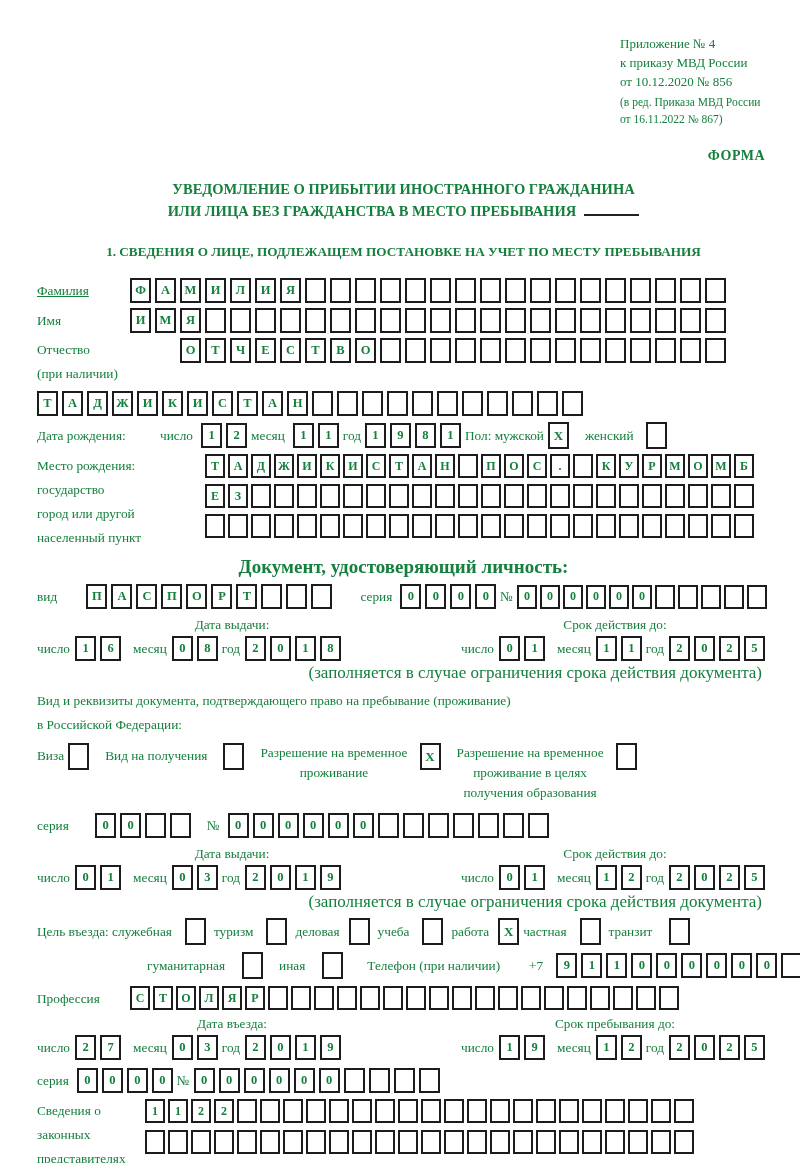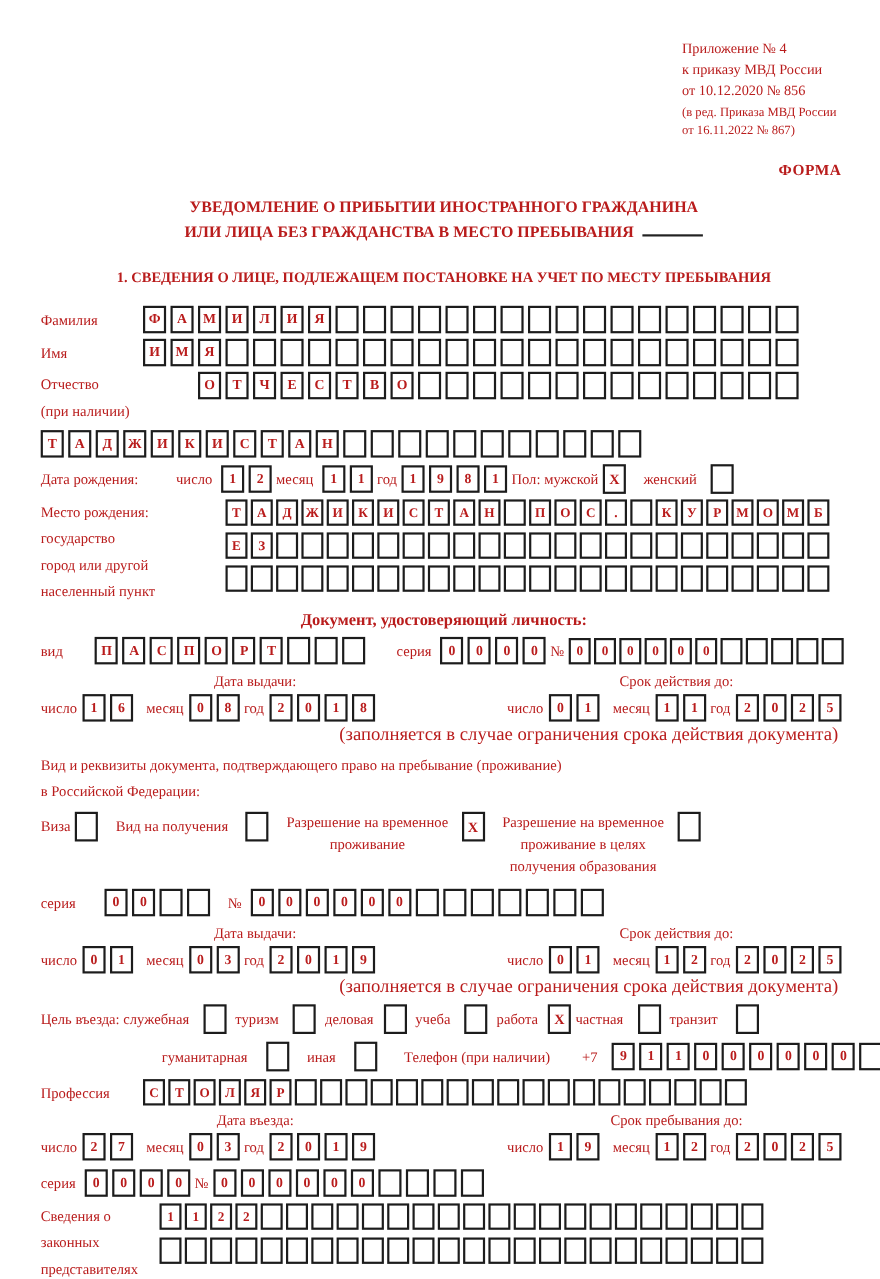--- a/index.html
+++ b/index.html
@@ -1,18 +1,18 @@
 <!DOCTYPE html>
 <html><head>
 <meta charset="utf-8">
 <style>
   html,body{margin:0;padding:0;background:#e8e8e8;}
   .page{
     width:800px;height:1163px;background:#ffffff;margin:0 auto;
-    font-family:"Liberation Serif","DejaVu Serif",serif;color:#b91c1c;
+    font-family:"Liberation Serif","DejaVu Serif",serif;color:#15803d;
     box-sizing:border-box;padding:34px 30px 0 37px;position:relative;overflow:hidden;
   }
   .appendix{margin-left:583px;font-size:13px;line-height:19px;}
   .revision{margin-left:583px;font-size:11.5px;line-height:17px;margin-top:3px;}
   .form-label{text-align:right;font-weight:bold;font-size:14px;margin:20px 5px 0 0;letter-spacing:.5px;}
   .title{ text-align:center;font-weight:bold;font-size:14.5px;line-height:22px;margin-top:14px;}
   .title .blank{display:inline-block;width:55px;border-bottom:2px solid #222;height:12px;margin-left:8px;}
   .sec-heading{text-align:center;font-weight:bold;font-size:13.2px;margin-top:22px;}
   .fields{margin-top:18px;font-size:13.3px;}
   .row{display:flex;align-items:flex-start;margin-bottom:5px;}
@@ -24,21 +24,21 @@
     display:flex;align-items:center;justify-content:center;
     font-size:12.5px;font-weight:600;background:#fff;flex:0 0 auto;
   }
   .cells-sm .cell{width:20px;height:24px;margin-right:3px;font-size:12px;}
   .checkbox{
     box-sizing:border-box;width:21px;height:27px;border:2px solid #1c1c1c;display:inline-flex;
     align-items:center;justify-content:center;font-size:13px;font-weight:600;background:#fff;flex:0 0 auto;
   }
   .gap4{width:4px;flex:0 0 auto;} .gap8{width:8px;flex:0 0 auto;} .gap12{width:12px;flex:0 0 auto;}
   .gap16{width:16px;flex:0 0 auto;} .gap24{width:24px;flex:0 0 auto;}
-  .center-bold{text-align:center;font-weight:bold;font-size:15px;margin:6px 0 6px 0;}
+  .center-bold{text-align:center;font-weight:bold;font-size:19px;margin:6px 0 6px 0;}
   .dg-pair{display:flex;margin-top:8px;gap:24px;}
   .dg{display:flex;flex-direction:column;}
   .dg-head{text-align:center;font-size:13.3px;margin-bottom:3px;}
   .dg-fields{display:flex;align-items:center;}
   .dg-fields .lbl{margin-right:5px;}
   .note{font-size:17px;text-align:right;margin:2px 8px 6px 0;}
   .para{font-size:13.3px;line-height:24px;margin-top:4px;}
   .permit-row{display:flex;align-items:flex-start;margin-top:6px;margin-bottom:10px;}
   .permit-item{display:flex;align-items:flex-start;}
   .permit-text{text-align:center;font-size:13.3px;line-height:20px;}
@@ -64,21 +64,21 @@
   <div class="title">
     <div>УВЕДОМЛЕНИЕ О ПРИБЫТИИ ИНОСТРАННОГО ГРАЖДАНИНА</div>
     <div><span>ИЛИ ЛИЦА БЕЗ ГРАЖДАНСТВА В МЕСТО ПРЕБЫВАНИЯ</span><span class="blank"></span></div>
   </div>
 
   <div class="sec-heading">1. СВЕДЕНИЯ О ЛИЦЕ, ПОДЛЕЖАЩЕМ ПОСТАНОВКЕ НА УЧЕТ ПО МЕСТУ ПРЕБЫВАНИЯ</div>
 
   <div class="fields">
 
     <div class="row">
-      <span class="lbl" style="width:93px;">Фамилия</span>
+      <span class="lbl" style="width:93px;text-decoration:underline;">Фамилия</span>
       <span class="cells">
           <span class="cell">Ф</span>
           <span class="cell">А</span>
           <span class="cell">М</span>
           <span class="cell">И</span>
           <span class="cell">Л</span>
           <span class="cell">И</span>
           <span class="cell">Я</span>
           <span class="cell"></span>
           <span class="cell"></span>

